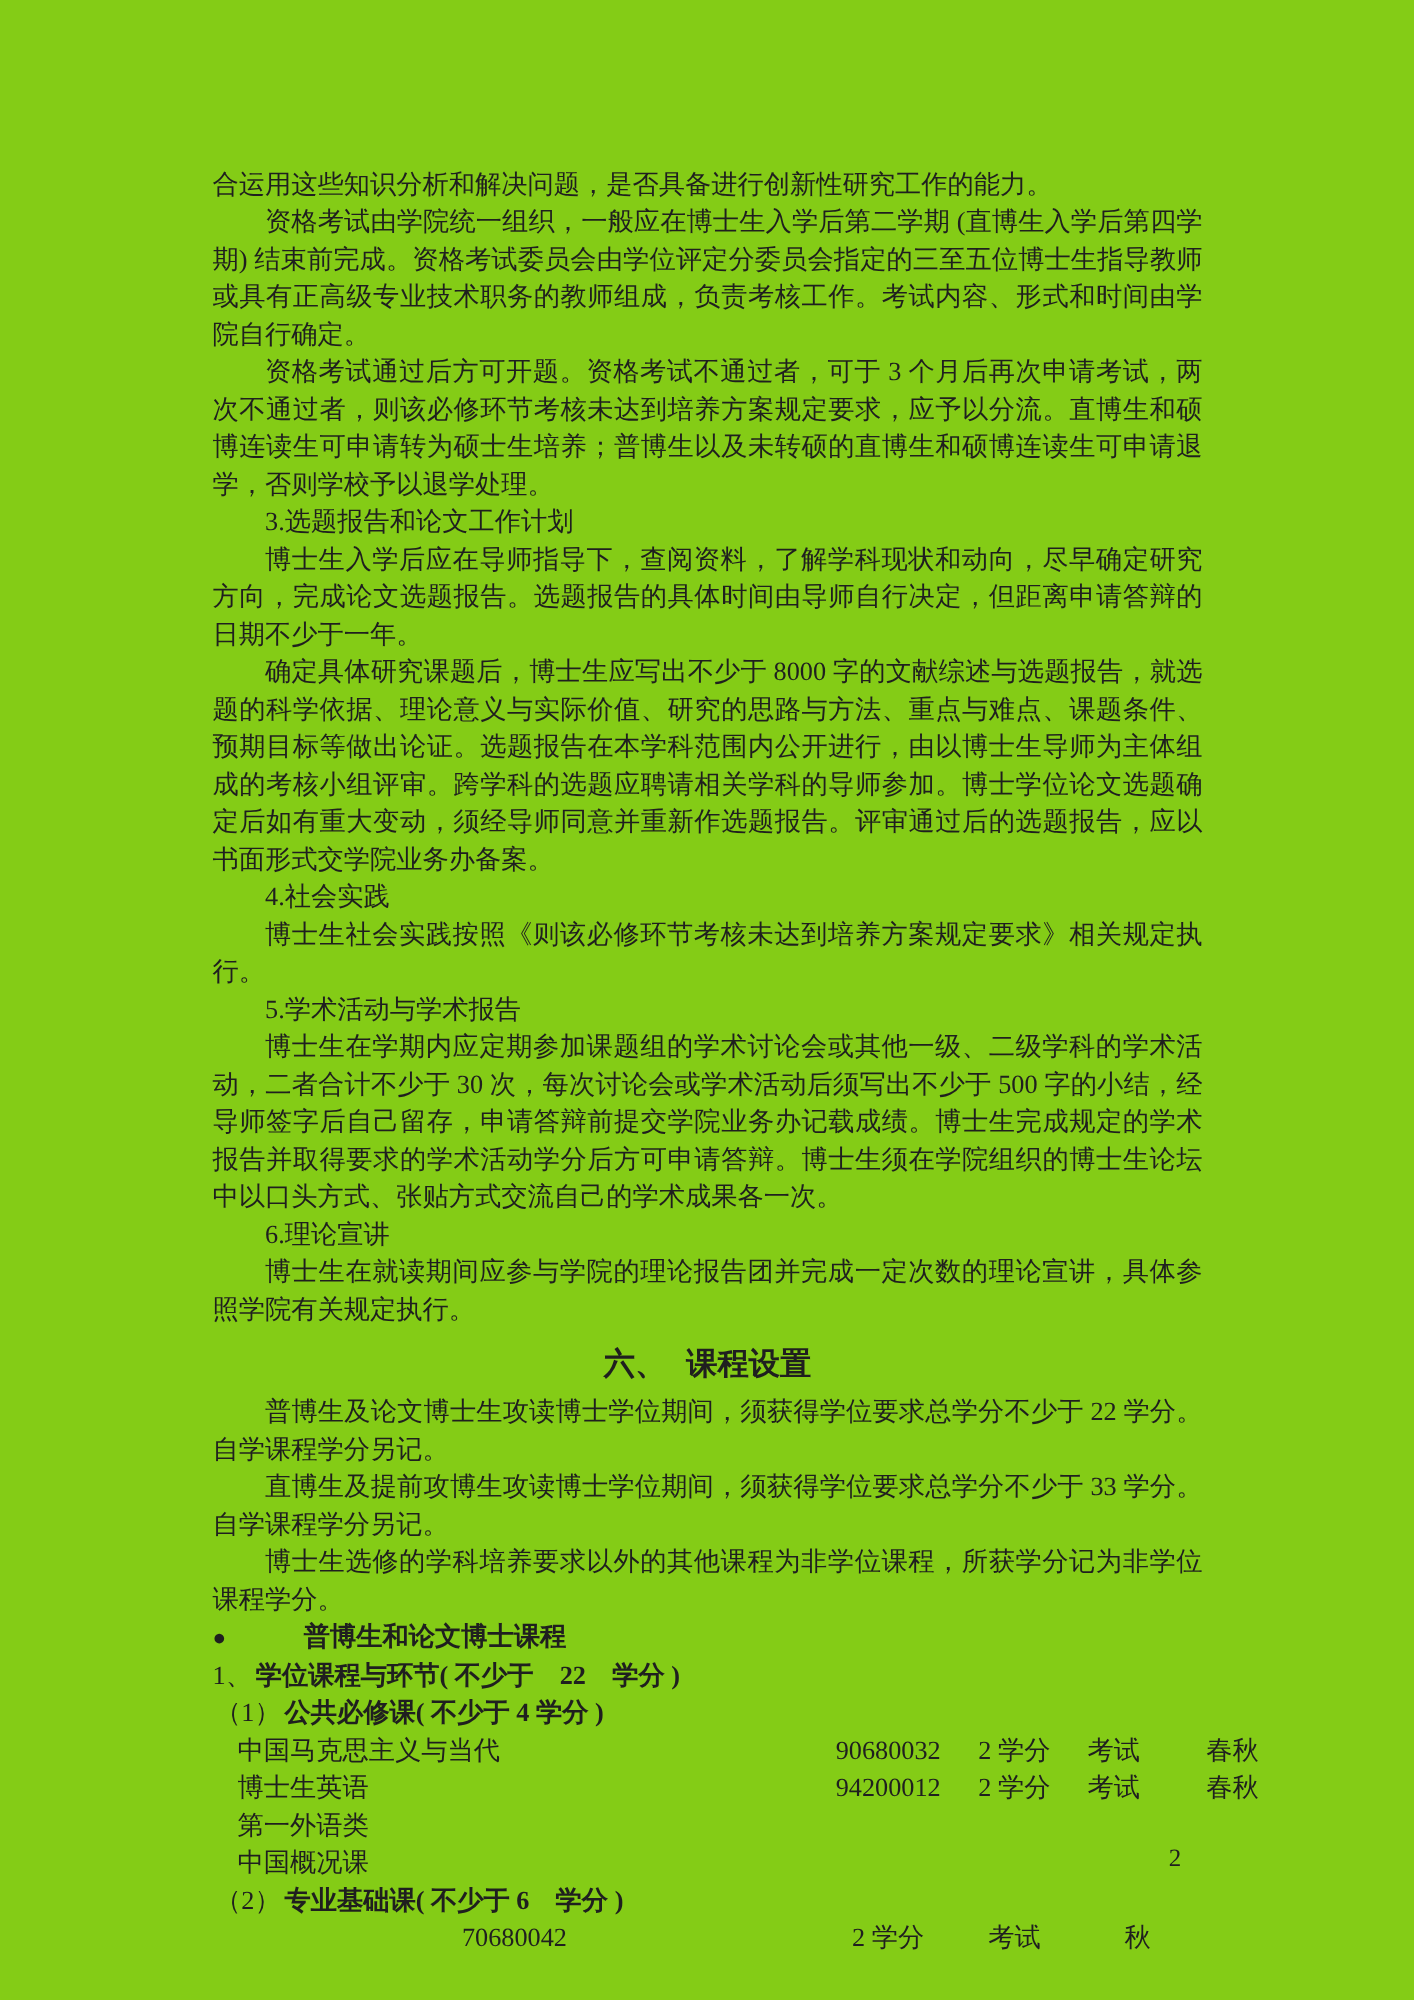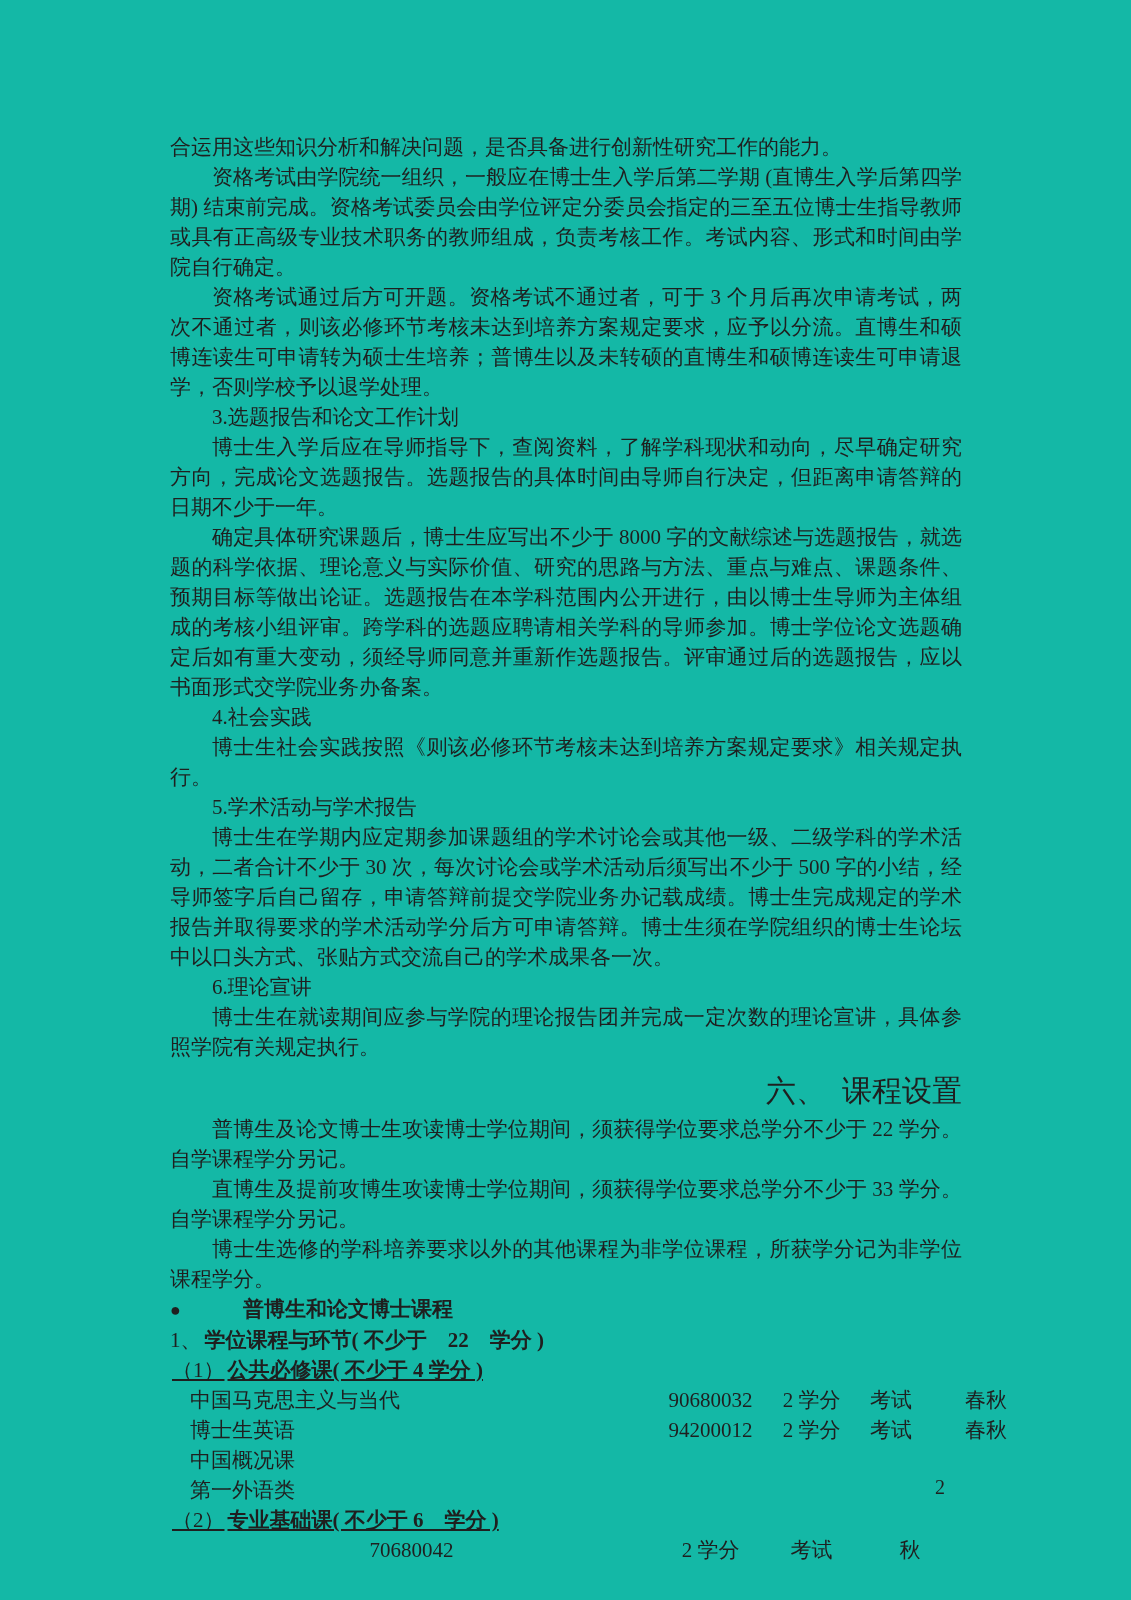--- a/index.html
+++ b/index.html
@@ -4,44 +4,44 @@
 <style>
   * { margin:0; padding:0; box-sizing:border-box; }
   html, body { background:#ffffff; }
   body {
     width:1131px; height:1600px; position:relative;
     font-family:"Liberation Serif","DejaVu Serif",serif;
     color:#1f1f1f;
   }
   .page {
     position:absolute; left:0; top:0; width:1131px; height:1600px;
-    background:#14b8a6; overflow:hidden;
+    background:#84cc16; overflow:hidden;
   }
   .content {
     position:absolute; left:170px; top:132px; width:792px;
     font-size:21px; line-height:30px; text-align:justify;
   }
   p.body-par { text-indent:2em; }
   p.flush { text-indent:0; }
 
   .section-heading {
     font-family:"Liberation Sans","DejaVu Sans",sans-serif;
-    font-size:30px; font-weight:normal; line-height:40px;
-    margin:9px 0 3px 0; text-align:right; text-indent:0;
+    font-size:25px; font-weight:bold; line-height:40px;
+    margin:9px 0 3px 0; text-align:center; text-indent:0;
   }
   .section-heading .h-prefix { margin-right:16px; }
 
   .bullet-line { font-weight:bold; text-align:left; text-indent:0; }
   .bullet-cell { display:inline-block; width:73px; font-weight:normal; }
   .bullet-glyph { font-size:18px; }
 
   .sub-line { text-align:left; text-indent:0; }
   .sub-line .prefix { font-weight:normal; margin-right:3px; }
   .sub-line .title  { font-weight:bold; }
-  .group-line { padding-left:2px;text-decoration:underline; }
+  .group-line { padding-left:2px; }
 
   .course {
     display:grid;
     grid-template-columns:483px 115px 87px 72px 35px;
     text-align:left; text-indent:0; line-height:30px;
   }
   .course .c-name { text-align:left;margin-left:20px; }
   .course .c-code, .course .c-credits, .course .c-exam { text-align:center; }
   .course .c-sem { text-align:center; white-space:nowrap;margin-left:38px; }
 
@@ -101,28 +101,28 @@
       <span class="c-sem">春秋</span>
     </div>
     <div class="course">
       <span class="c-name">博士生英语</span>
       <span class="c-code">94200012</span>
       <span class="c-credits">2 学分</span>
       <span class="c-exam">考试</span>
       <span class="c-sem">春秋</span>
     </div>
     <div class="course">
-      <span class="c-name">中国概况课</span>
+      <span class="c-name">第一外语类</span>
       <span class="c-code"></span>
       <span class="c-credits"></span>
       <span class="c-exam"></span>
       <span class="c-sem"></span>
     </div>
     <div class="course">
-      <span class="c-name">第一外语类</span>
+      <span class="c-name">中国概况课</span>
       <span class="c-code"></span>
       <span class="c-credits"></span>
       <span class="c-exam"></span>
       <span class="c-sem"></span>
     </div>
 
     <div class="sub-line group-line">
       <span class="prefix">（2）</span><span class="title">专业基础课( 不少于 6　学分 )</span>
     </div>
 

